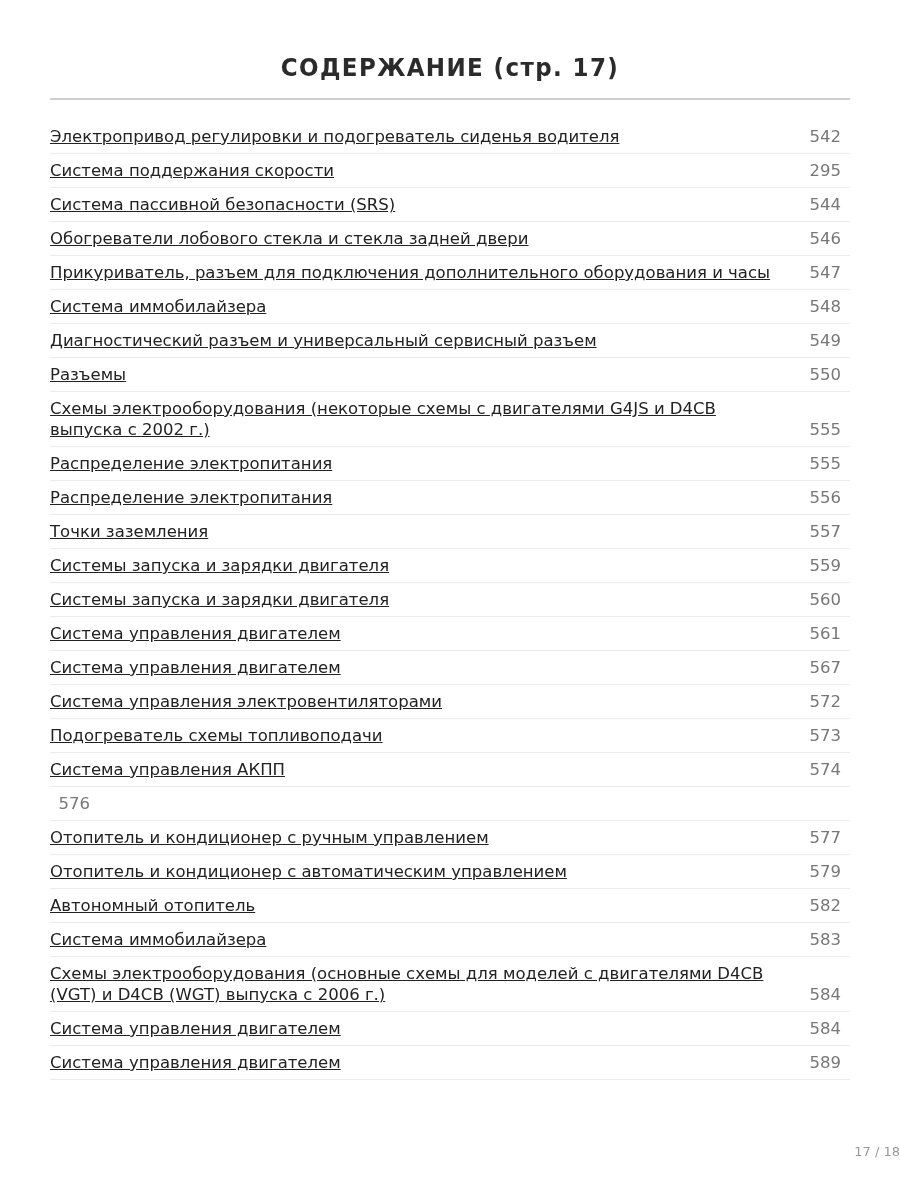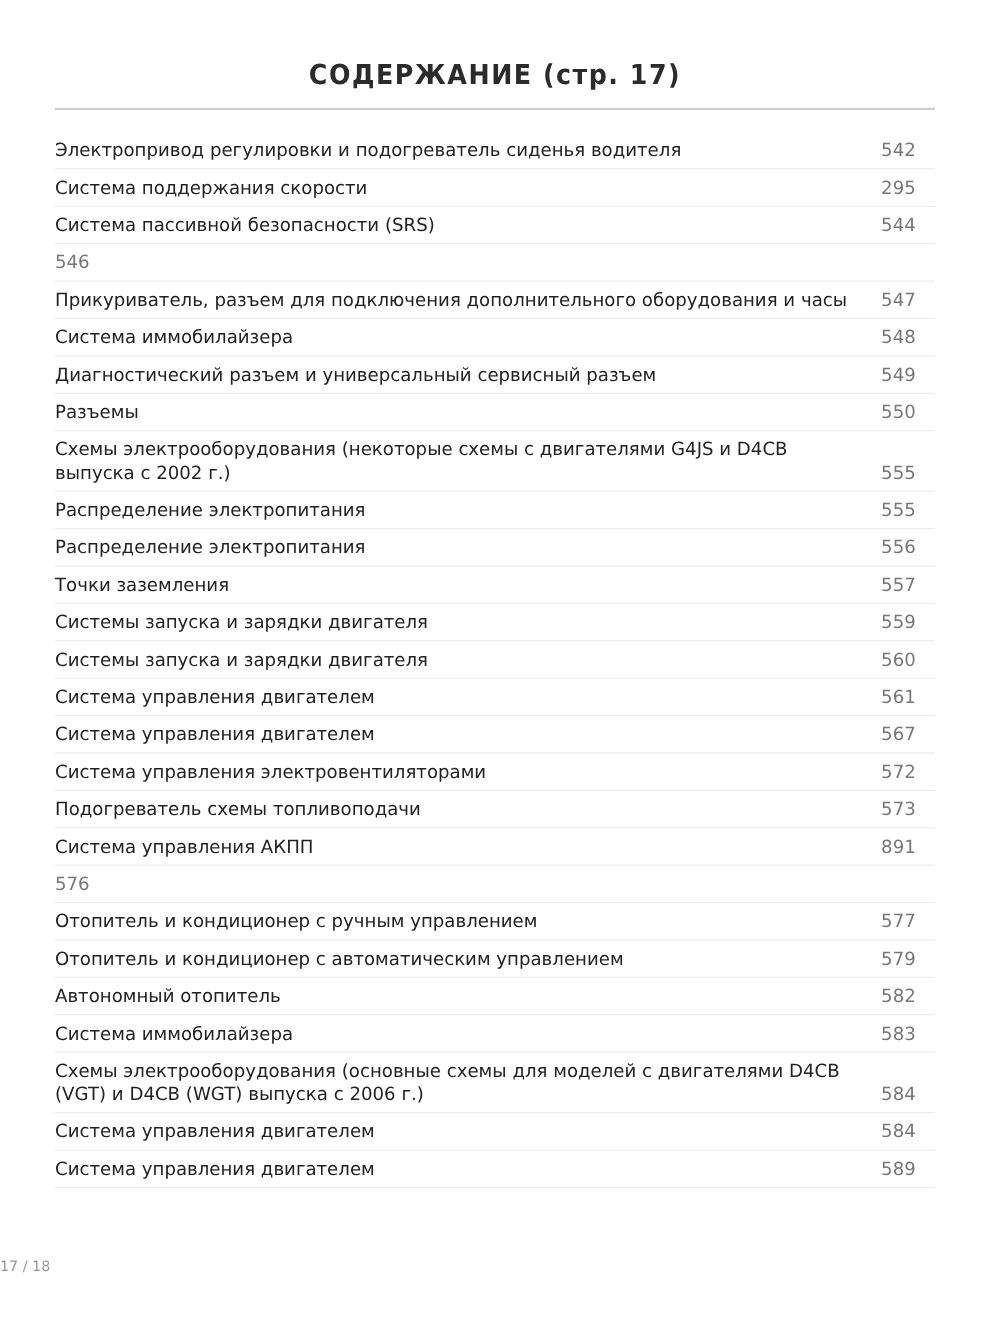--- a/index.html
+++ b/index.html
@@ -24,24 +24,24 @@
       position: absolute; top: 120px; left: 50px; width: 800px;
     }
     .row {
       display: flex; align-items: flex-end; justify-content: space-between;
       border-bottom: 1px solid #ececec;
       padding: 6px 0 6px 0;
       min-height: 21px;
       font-size: 16.5px; line-height: 21px;
       font-family: "DejaVu Sans", sans-serif;
     }
-    .row .label { flex: 1; padding-right: 30px; color: #222; transform-origin: left; }
-    .row .page { width: 40px; text-align: left; color: #777; padding-right: 9px; }
+    .row .label { flex: 1; padding-right: 30px; color: #222; transform-origin: left; text-decoration: underline; }
+    .row .page { width: 40px; text-align: right; color: #777; padding-right: 9px; }
     .footer {
-      position: absolute; top: 1144px; left: 0; width: 900px; text-align: left;
+      position: absolute; top: 1144px; left: 0; width: 900px; text-align: right;
       font-size: 13px; color: #999; font-family: "DejaVu Sans", sans-serif;
     }
   </style>
 </head>
 <body>
 
 <h1 class="title">СОДЕРЖАНИЕ (стр. 17)</h1>
 <div class="divider"></div>
 
 <div class="toc">
@@ -51,20 +51,21 @@
     </div>
   <div class="row">
       <span class="label">Система поддержания скорости</span>
       <span class="page">295</span>
     </div>
   <div class="row">
       <span class="label">Система пассивной безопасности (SRS)</span>
       <span class="page">544</span>
     </div>
   <div class="row">
+      <span class="label">Обогреватели лобового стекла и стекла задней двери</span>
       <span class="page">546</span>
     </div>
   <div class="row">
       <span class="label">Прикуриватель, разъем для подключения дополнительного оборудования и часы</span>
       <span class="page">547</span>
     </div>
   <div class="row">
       <span class="label">Система иммобилайзера</span>
       <span class="page">548</span>
     </div>
@@ -111,21 +112,21 @@
   <div class="row">
       <span class="label">Система управления электровентиляторами</span>
       <span class="page">572</span>
     </div>
   <div class="row">
       <span class="label">Подогреватель схемы топливоподачи</span>
       <span class="page">573</span>
     </div>
   <div class="row">
       <span class="label">Система управления АКПП</span>
-      <span class="page">891</span>
+      <span class="page">574</span>
     </div>
   <div class="row">
       <span class="page">576</span>
     </div>
   <div class="row">
       <span class="label">Отопитель и кондиционер с ручным управлением</span>
       <span class="page">577</span>
     </div>
   <div class="row">
       <span class="label">Отопитель и кондиционер с автоматическим управлением</span>

